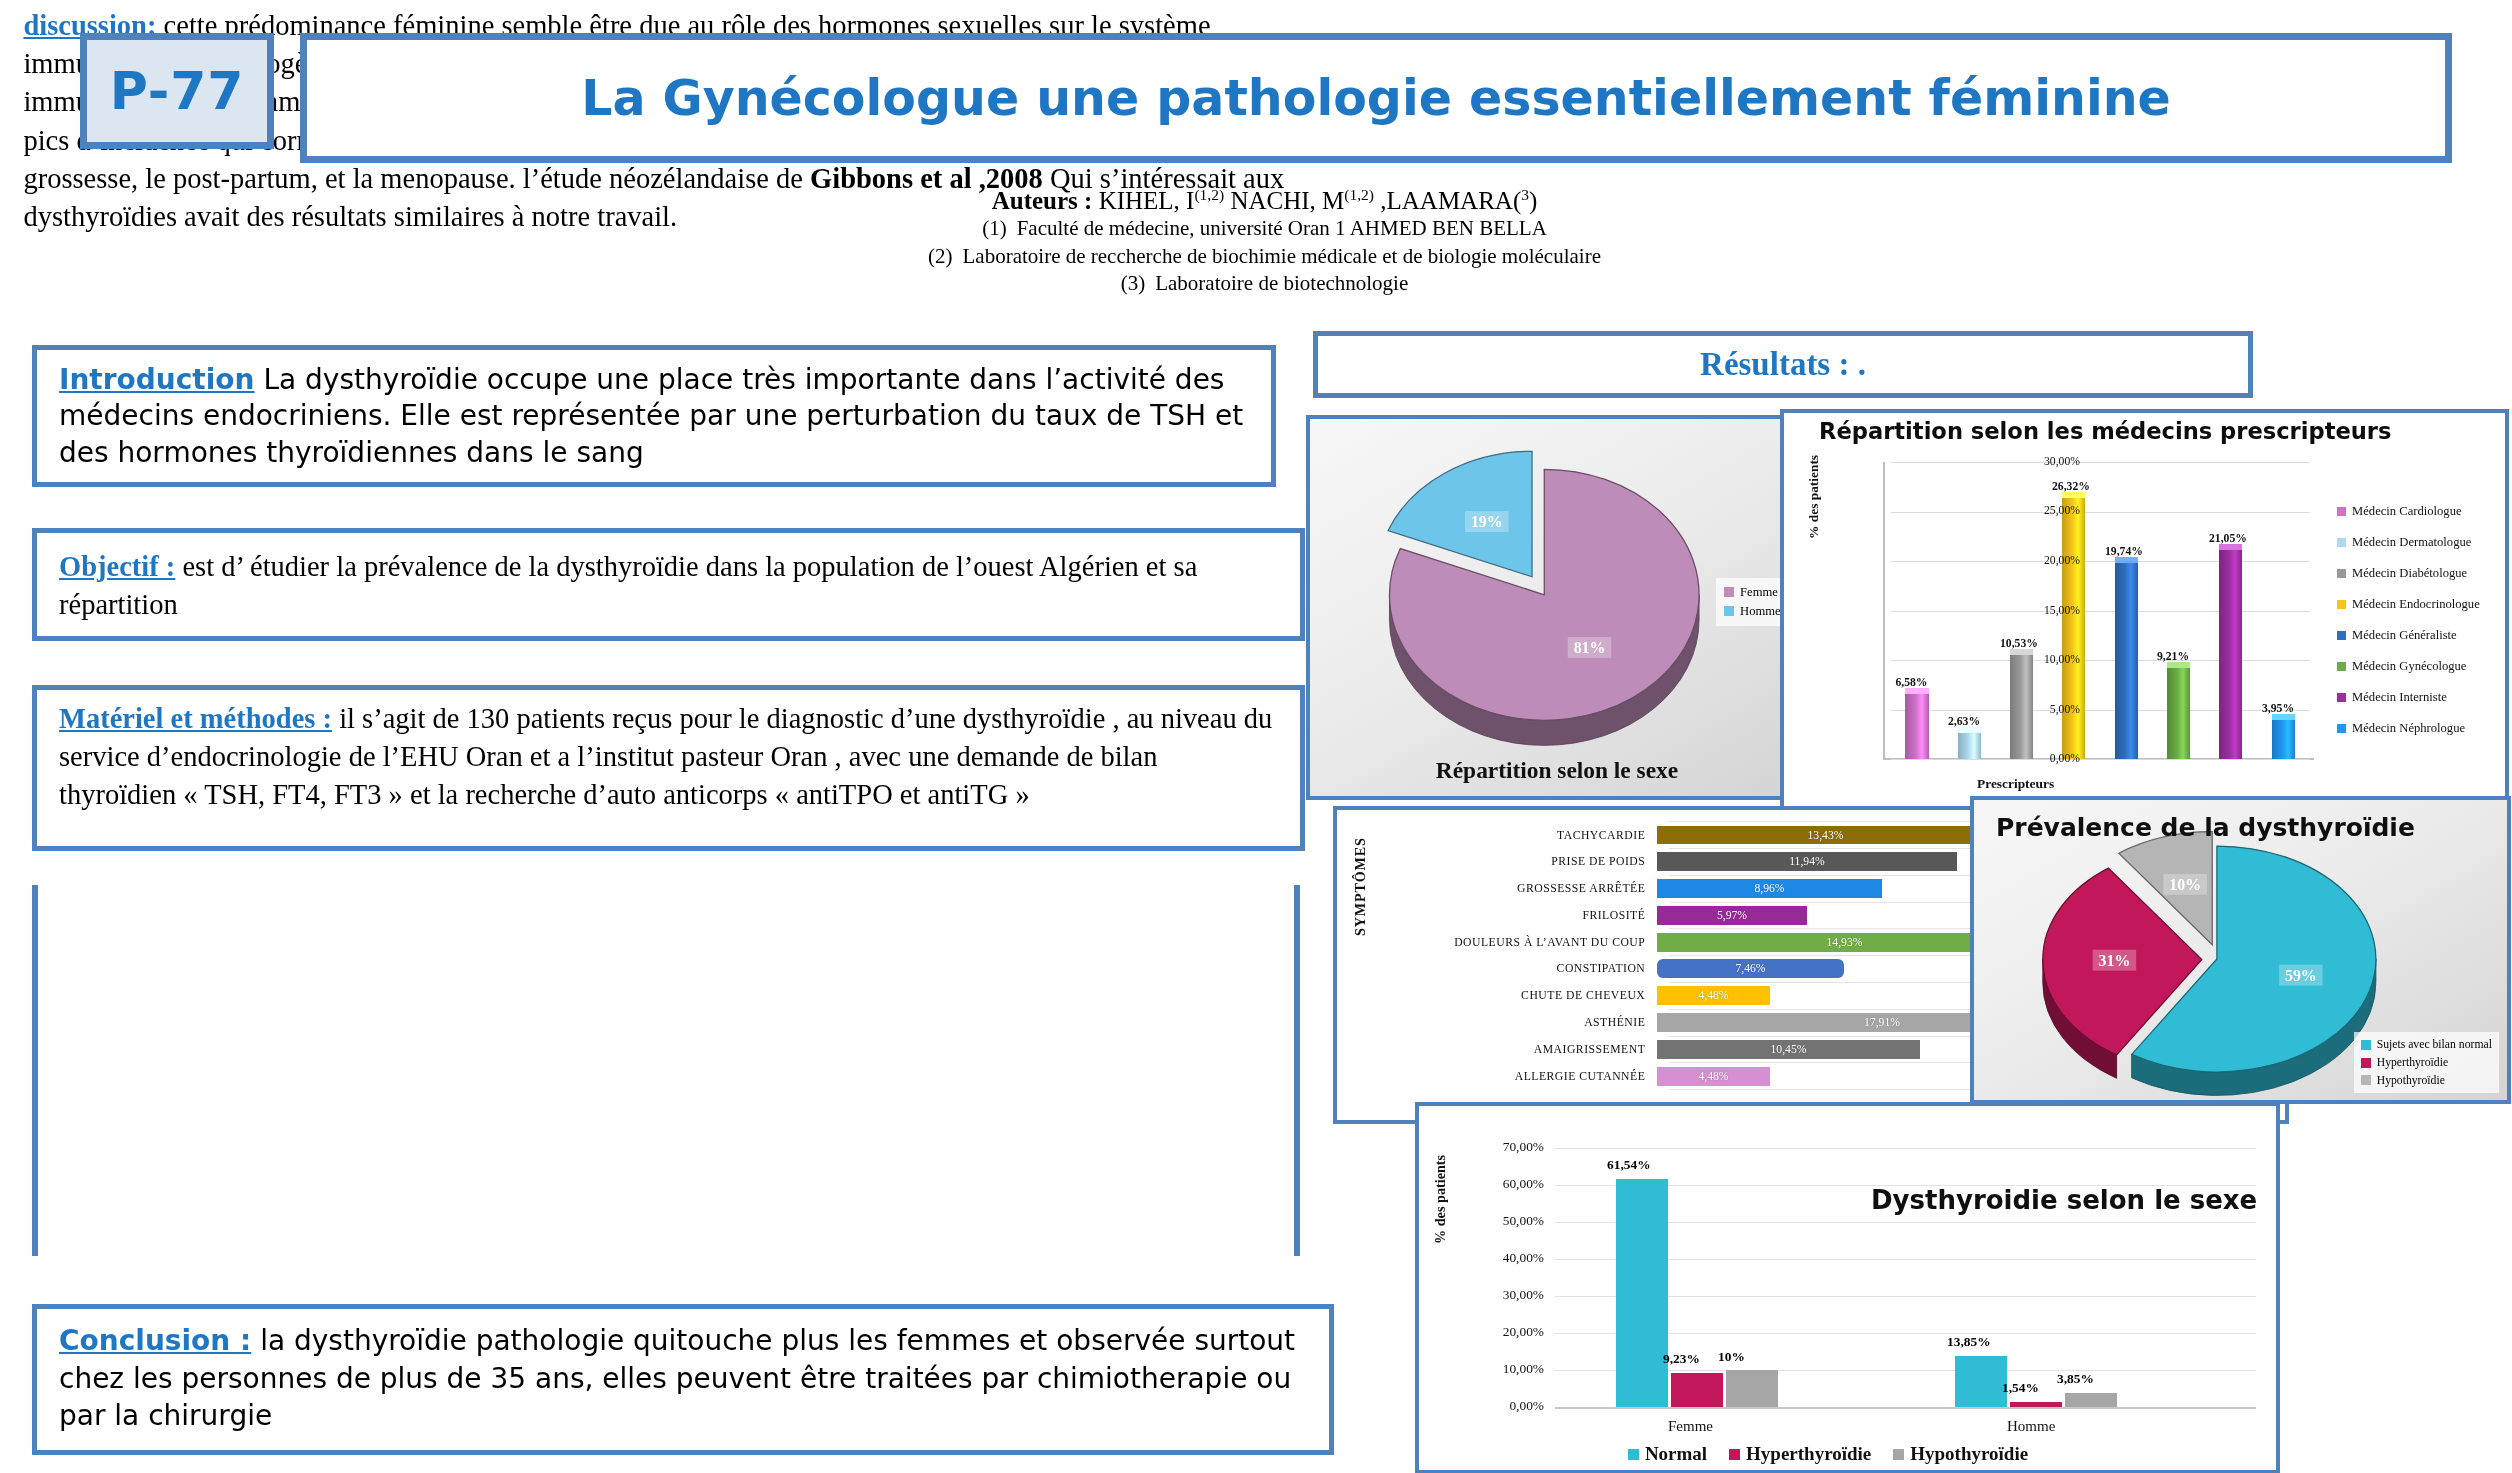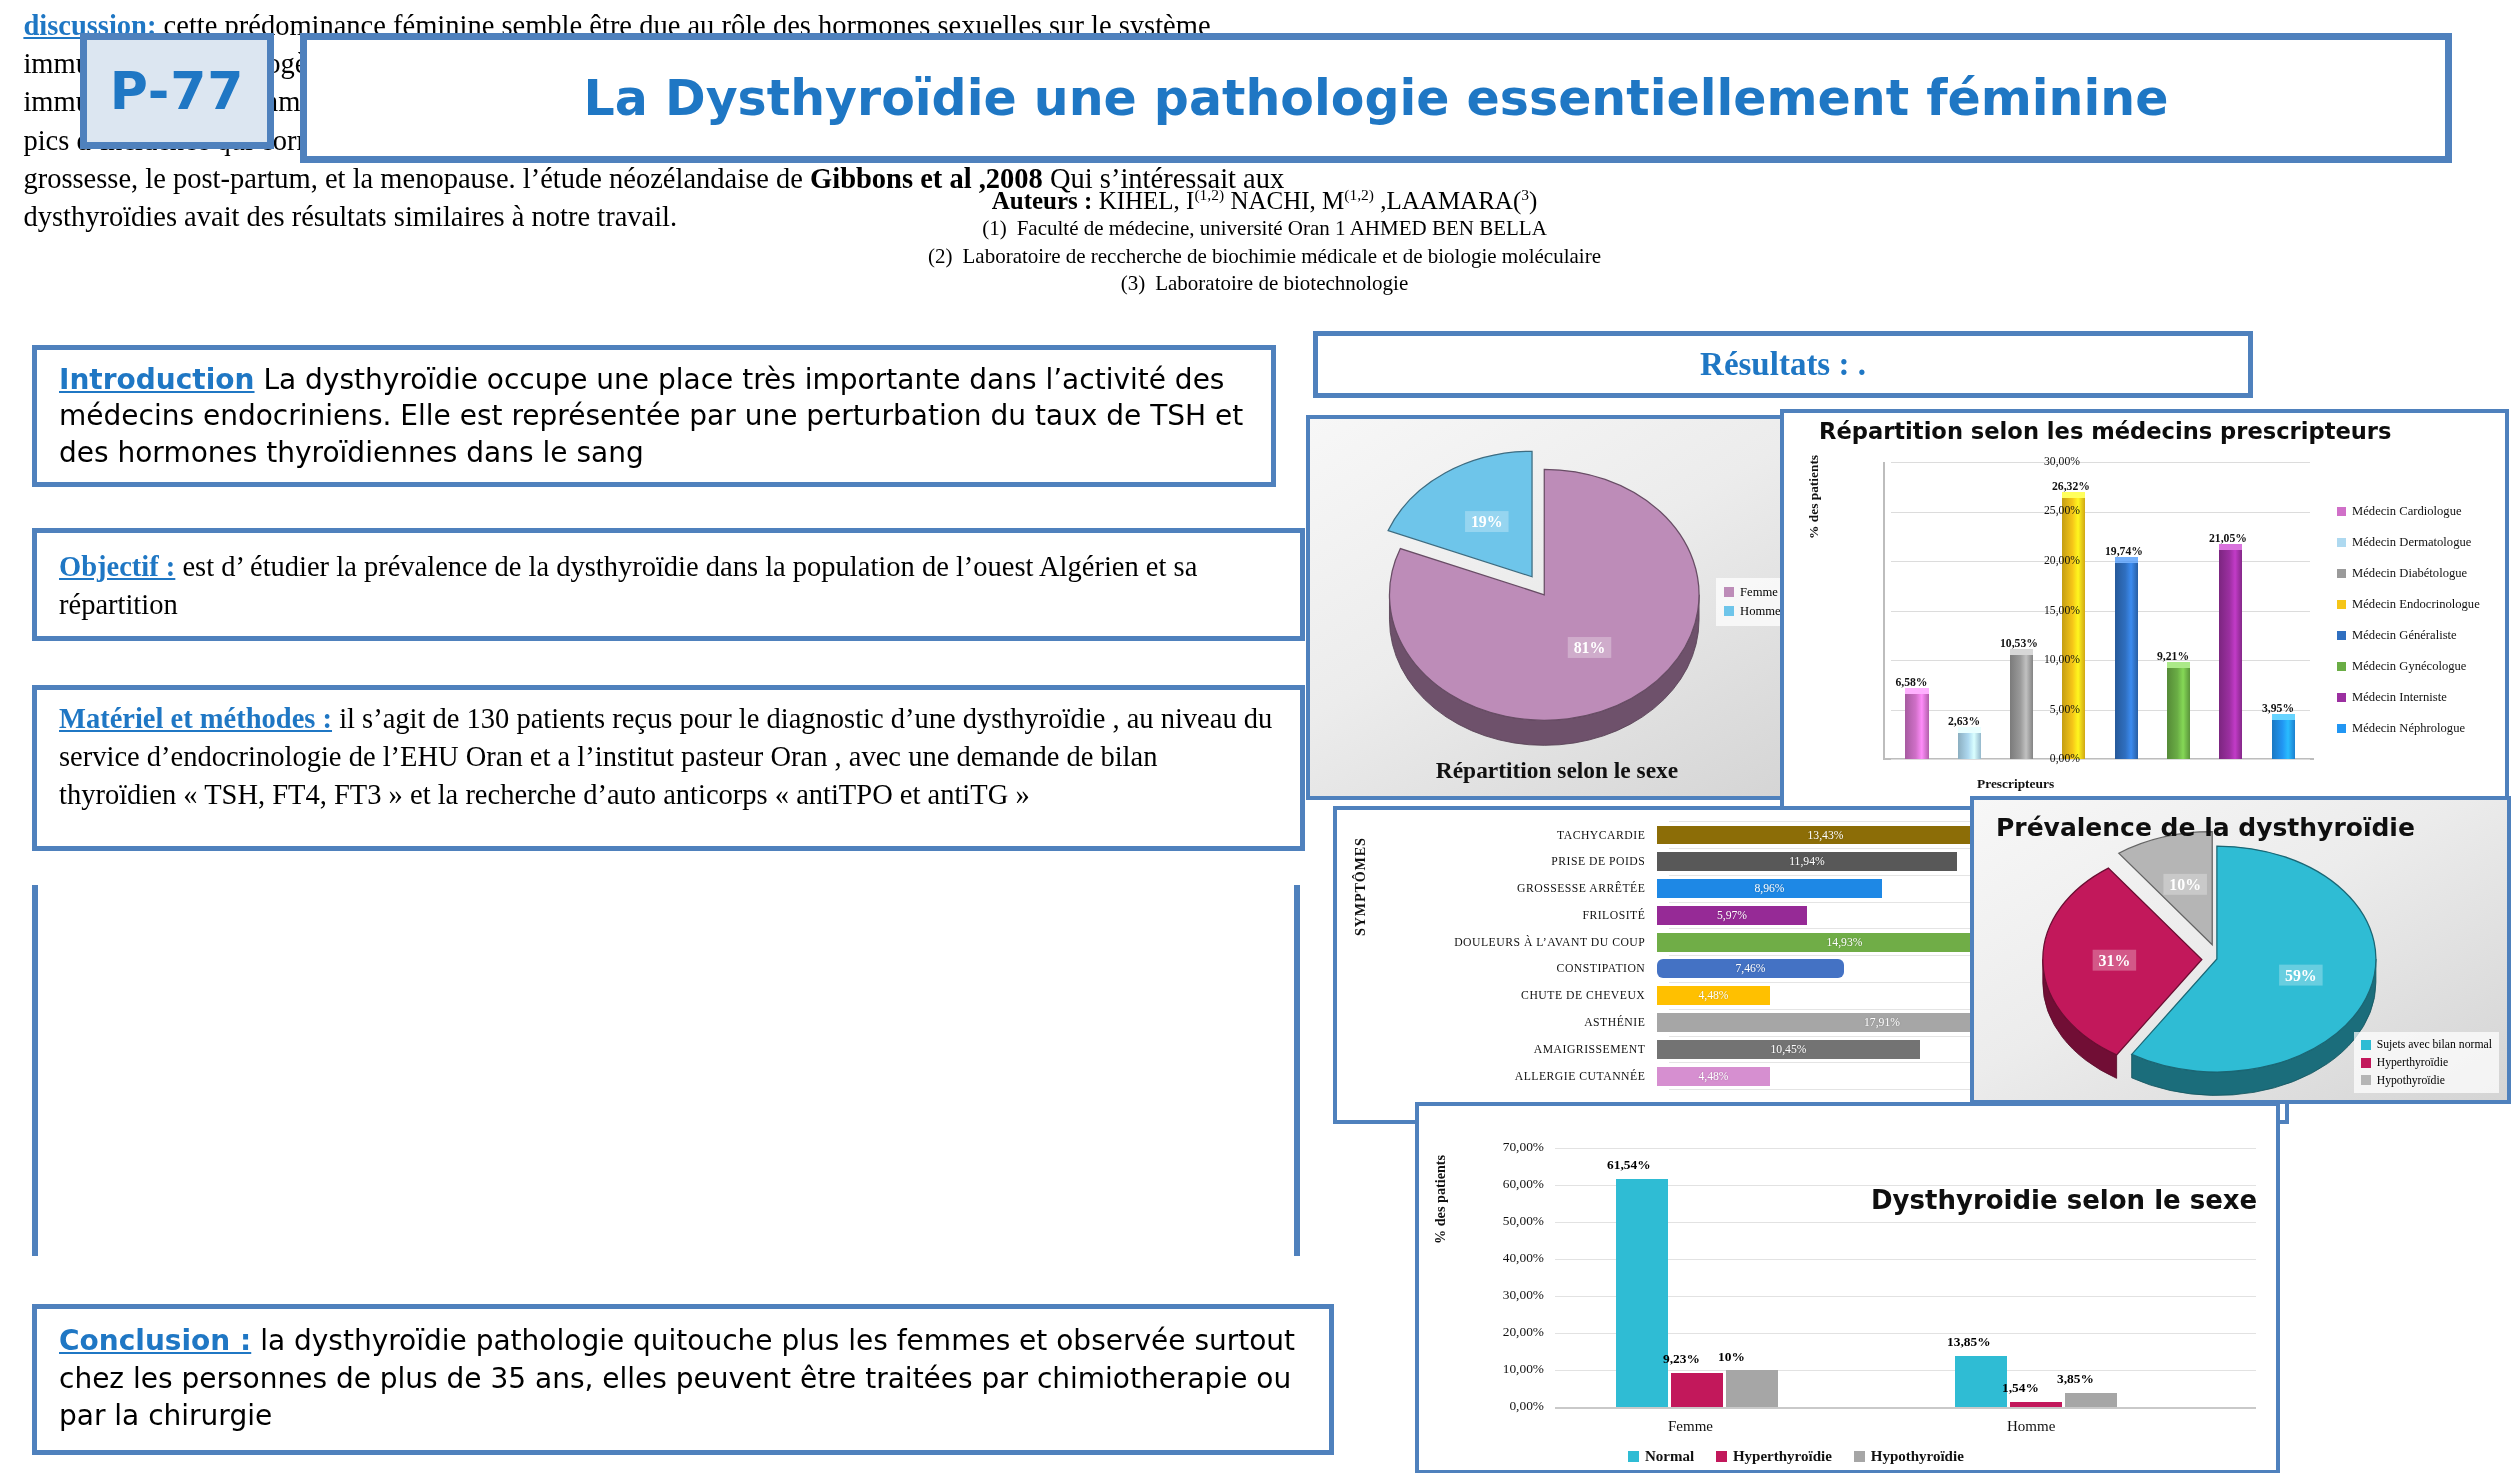--- a/index.html
+++ b/index.html
@@ -145,34 +145,34 @@
      color:#111;font-family:"Liberation Serif",serif;
      transform:rotate(-90deg);transform-origin:left top;white-space:nowrap;}
   .dys-ylab{position:absolute;left:33px;width:92px;text-align:right;font-size:13.4px;
      color:#111;font-family:"Liberation Serif",serif;}
   .dys-grid{position:absolute;left:136px;right:20px;height:0.8px;background:#e2e2e2;}
   .dys-bar{position:absolute;bottom:0;width:50px;}
   .dys-val{position:absolute;font-size:13.4px;font-weight:bold;color:#000000;
      font-family:"Liberation Serif",serif;white-space:nowrap;}
   .dys-cat{position:absolute;font-size:15px;color:#111;font-family:"Liberation Serif",serif;}
   #dys-legend{position:absolute;left:209px;bottom:5px;display:flex;gap:22px;
-     font-size:15px;font-weight:bold;font-family:"Liberation Serif",serif;color:#111;}
+     font-size:19px;font-weight:bold;font-family:"Liberation Serif",serif;color:#111;}
   #dys-legend .li{display:flex;align-items:center;}
   #dys-legend .sw{width:11px;height:11px;margin-right:5.9px;}
   #dys-axis-x{position:absolute;left:136px;bottom:70px;right:20px;height:1.7px;background:#c9c9c9;}
 </style>
 </head>
 <body>
 
 <div id="poster-badge">
   <span class="badge-txt">P-77</span>
 </div>
 
 <div id="title-box">
-  <span class="title-txt">La Dysthyroïdie une pathologie essentiellement féminine</span>
+  <span class="title-txt">La Gynécologue une pathologie essentiellement féminine</span>
 </div>
 
 <div id="authors-block">
   <div class="aut-line1">
     <b>Auteurs :</b>
     <span>KIHEL, I<sup>(1,2)</sup> NACHI, M<sup>(1,2)</sup> ,LAAMARA(<sup>3</sup>)</span>
   </div>
   <div class="aff">
     <span class="num">(1)</span><span>Faculté de médecine, université Oran 1 AHMED BEN BELLA</span>
   </div>

